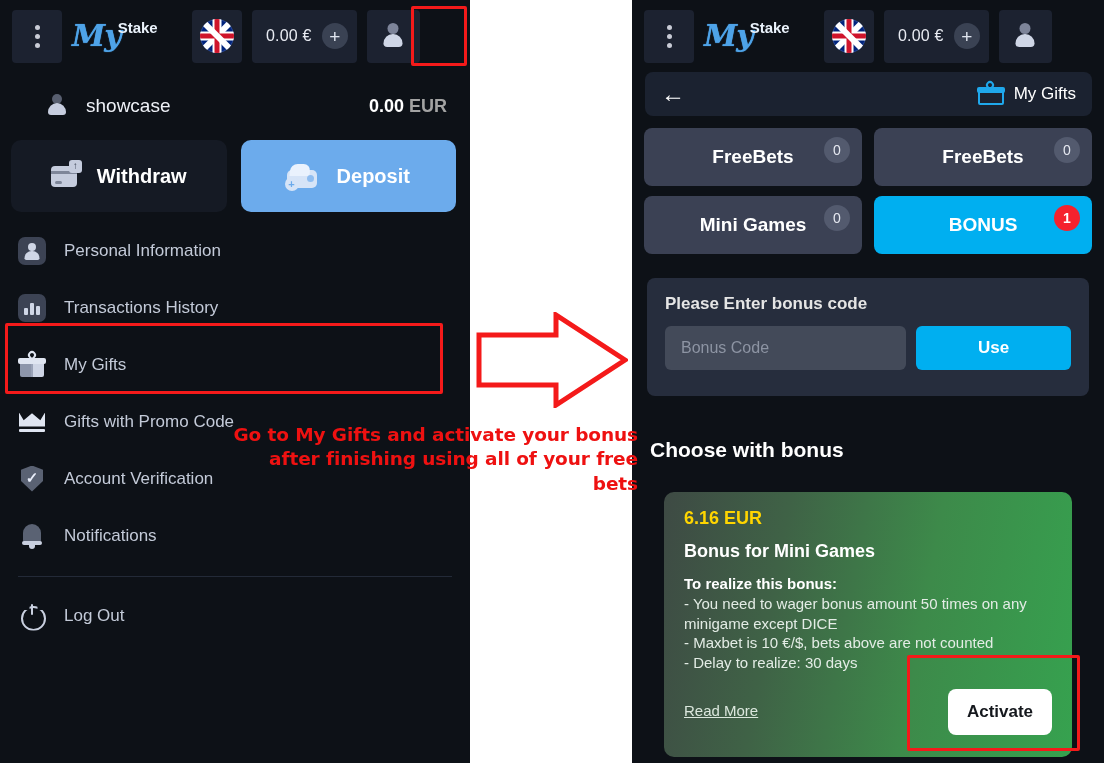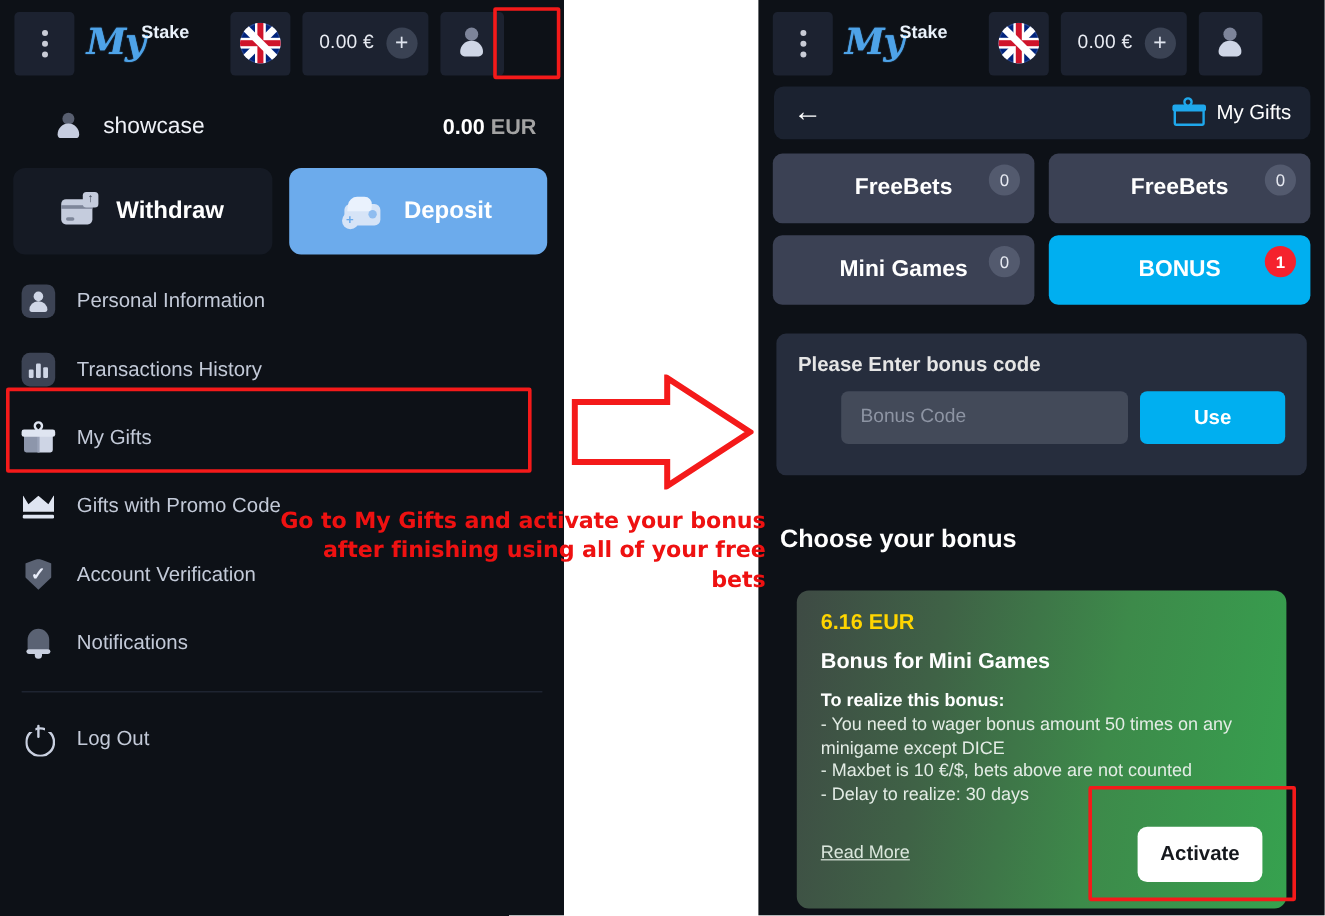--- a/index.html
+++ b/index.html
@@ -263,21 +263,20 @@
   .code-card {
     position:absolute; left: 15px; right: 15px; top: 278px; height: 118px;
     background:#262d3d; border-radius: 8px; padding: 16px 18px;
   }
   .code-title { color:#e5e5e5; font-size: 17px; font-weight: 700; margin-bottom: 12px; }
   .code-row { display:flex; gap: 10px; }
   .code-input {
     flex: 1 1 auto; height: 44px; border-radius: 6px; background:#434a59;
     border: none; outline: none; color:#d4d9e4; font-size: 16px; padding: 0 16px;
     font-family: "Liberation Sans", sans-serif;
-    margin-left: 36px;
   }
   .code-input::placeholder { color:#8d94a3; }
   .code-use {
     width: 155px; height: 44px; border-radius: 6px; background:#00aff0;
     color:#ffffff; font-size: 17px; font-weight: 700; border:none;
     display:flex; align-items:center; justify-content:center;
     font-family: "Liberation Sans", sans-serif;
   }
 
   .choose-title {
@@ -481,21 +480,21 @@
     </div>
 
     <div class="code-card">
       <div class="code-title">Please Enter bonus code</div>
       <div class="code-row">
         <input class="code-input" type="text" placeholder="Bonus Code" style="">
         <button class="code-use">Use</button>
       </div>
     </div>
 
-    <div class="choose-title">Choose your bonus</div>
+    <div class="choose-title">Choose with bonus</div>
   </div>
 
   <div class="bonus-card">
     <div class="bc-amount">6.16 EUR</div>
     <div class="bc-title">Bonus for Mini Games</div>
     <div class="bc-line head">To realize this bonus:</div>
     <div class="bc-line">- You need to wager bonus amount 50 times on any minigame except DICE</div>
     <div class="bc-line">- Maxbet is 10 €/$, bets above are not counted</div>
     <div class="bc-line">- Delay to realize: 30 days</div>
     <a class="bc-readmore" href="#">Read More</a>

